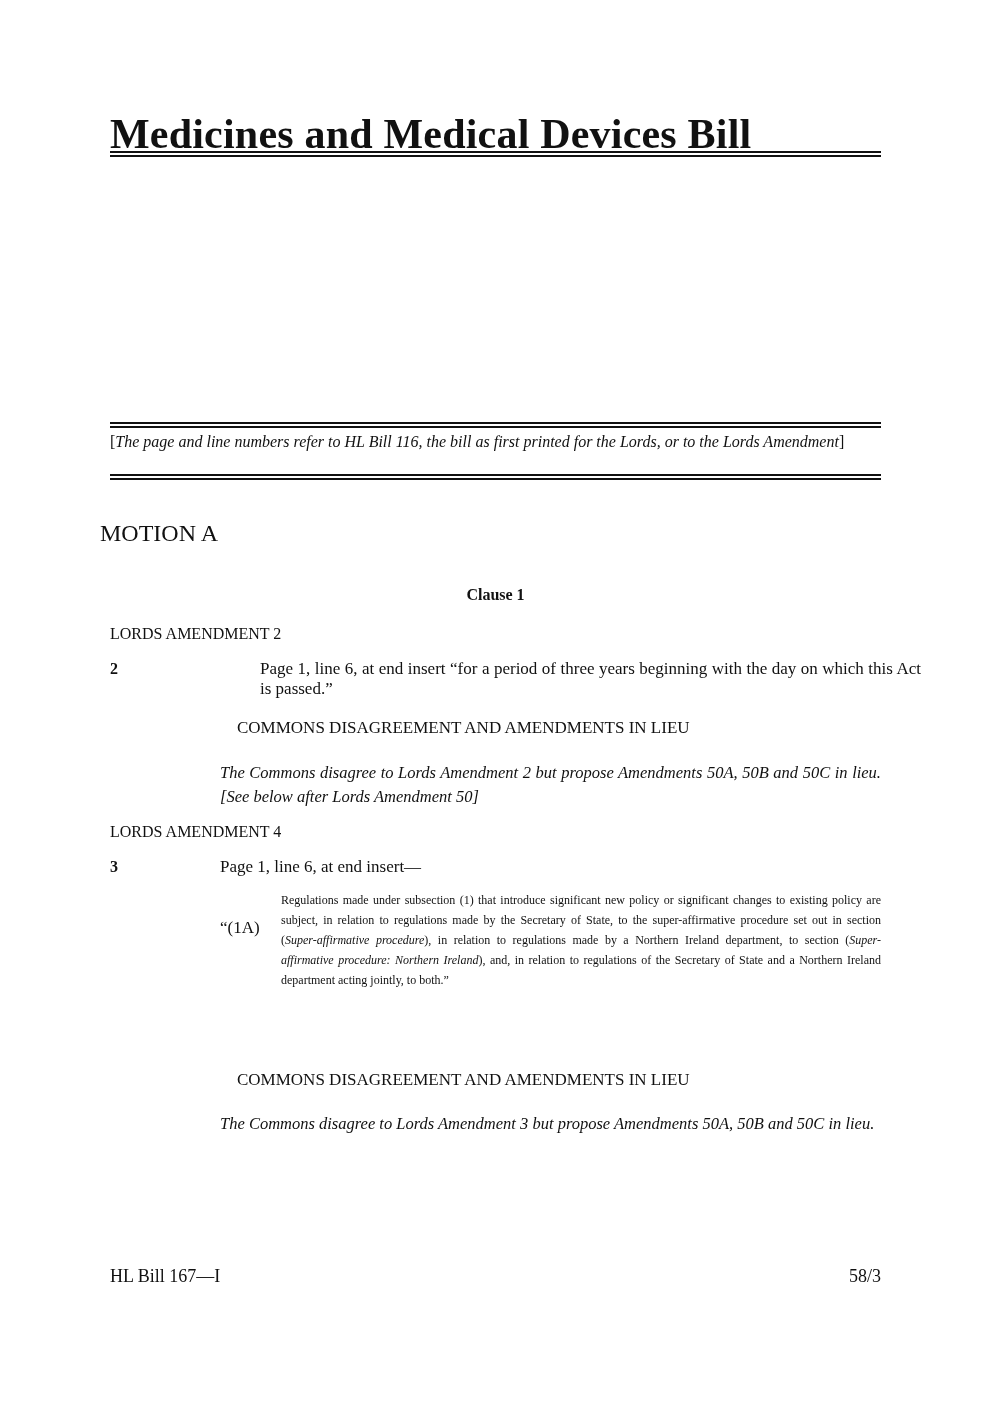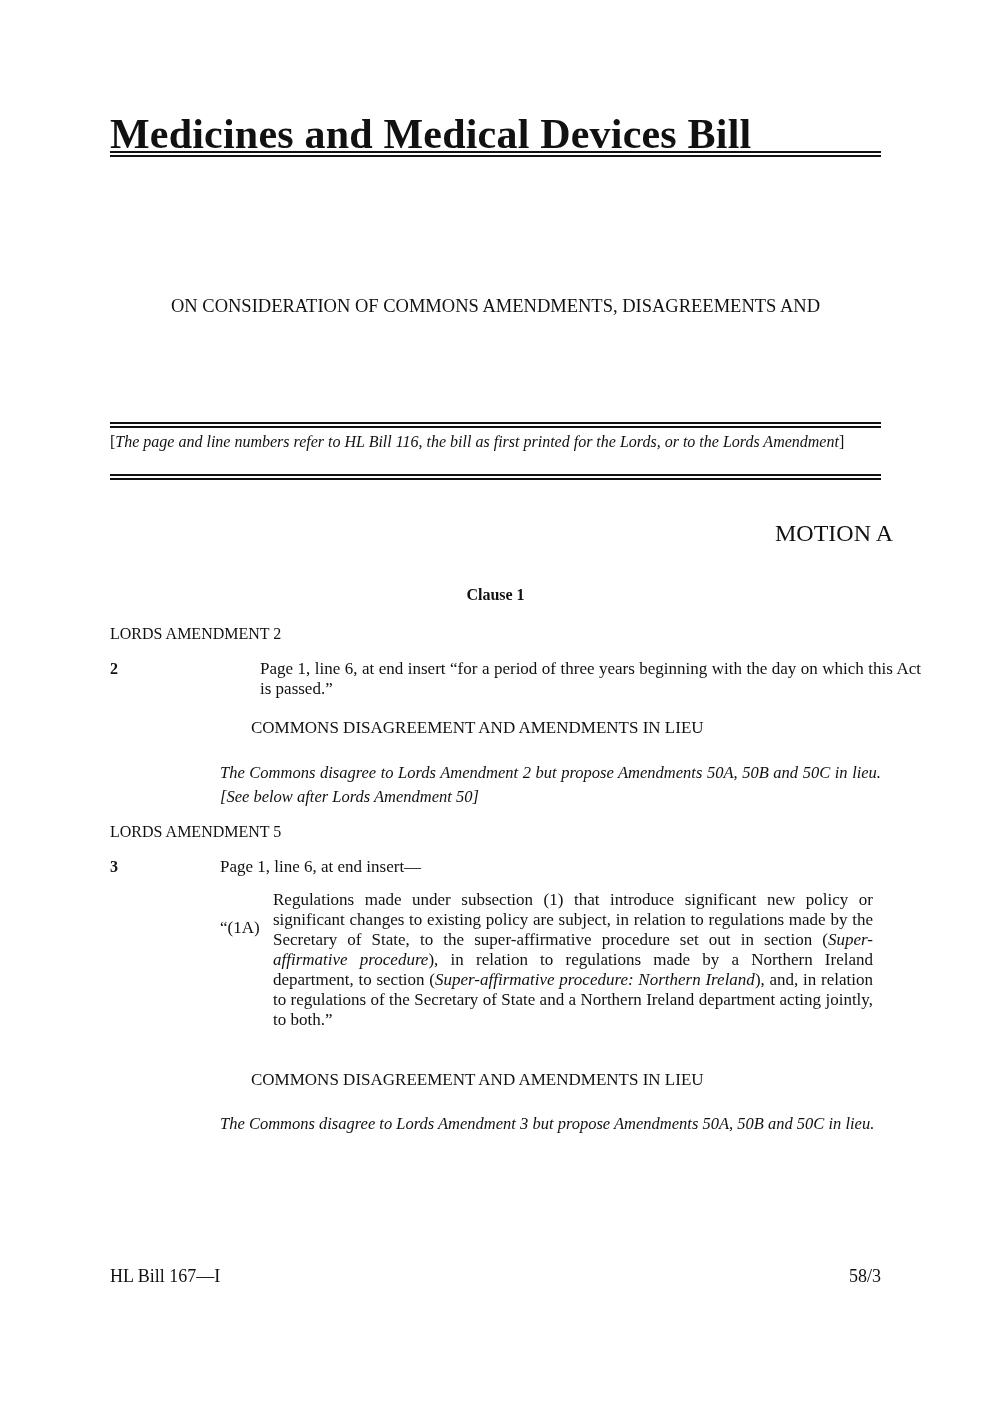--- a/index.html
+++ b/index.html
@@ -3,55 +3,54 @@
 <meta charset="utf-8">
 <style>
   html,body{margin:0;padding:0;background:#fff;}
   body{width:991px;height:1403px;position:relative;font-family:"Liberation Serif","DejaVu Serif",serif;color:#111;}
   .abs{position:absolute;}
   .title{left:110px;width:771px;top:110px;text-align:left;font-size:42px;font-weight:bold;letter-spacing:0.2px;}
   .rule2{left:110px;width:771px;height:6px;border-top:2px solid #111;border-bottom:2px solid #111;box-sizing:border-box;}
   .heading{left:110px;width:771px;text-align:center;font-size:18.5px;line-height:36px;top:288px;}
   .note{left:110px;width:771px;top:432px;text-align:left;font-size:16px;line-height:19px;}
   .note i{font-style:italic;}
-  .motion{left:122px;width:771px;top:520px;text-align:right;font-size:24px;}
+  .motion{left:100px;width:771px;top:520px;text-align:left;font-size:24px;}
   .clause{left:110px;width:771px;top:586px;text-align:center;font-size:16px;font-weight:bold;}
   .center{left:110px;width:771px;text-align:left;font-size:16px;}
   .num{left:110px;font-size:16px;font-weight:bold;}
   .body{left:220px;width:661px;font-size:17px;line-height:20px;text-align:justify;}
-  .sub{left:237px;font-size:17px;margin-left:14px;}
+  .sub{left:237px;font-size:17px;}
   .ital{left:220px;width:661px;font-size:16.5px;line-height:24px;font-style:italic;text-align:justify;}
   .quote-label{left:220px;font-size:17px;}
-  .quote{left:273px;width:600px;font-size:17px;line-height:20px;text-align:justify;}
+  .quote{left:281px;width:600px;font-size:12px;line-height:20px;text-align:justify;}
   .footer{font-size:18px;top:1266px;}
 </style>
 </head>
 <body>
 
 <div class="abs title">Medicines and Medical Devices Bill</div>
 <div class="abs rule2" style="top:151px;"></div>
 
 <div class="abs heading">
-  <div>ON CONSIDERATION OF COMMONS AMENDMENTS, DISAGREEMENTS AND</div>
 </div>
 
 <div class="abs rule2" style="top:422px;"></div>
 <div class="abs note"><span>[</span><i>The page and line numbers refer to HL Bill 116, the bill as first printed for the Lords, or to the Lords Amendment</i><span>]</span></div>
 <div class="abs rule2" style="top:474px;"></div>
 
 <div class="abs motion">MOTION A</div>
 <div class="abs clause">Clause 1</div>
 
 <div class="abs center" style="top:625px;">LORDS AMENDMENT 2</div>
 <div class="abs num" style="top:660px;">2</div>
 <div class="abs body" style="top:659px;margin-left:40px;">Page 1, line 6, at end insert “for a period of three years beginning with the day on which this Act is passed.”</div>
 <div class="abs sub" style="top:718px;">COMMONS DISAGREEMENT AND AMENDMENTS IN LIEU</div>
 <div class="abs ital" style="top:761px;">The Commons disagree to Lords Amendment 2 but propose Amendments 50A, 50B and 50C in lieu. [See below after Lords Amendment 50]</div>
 
-<div class="abs center" style="top:823px;">LORDS AMENDMENT 5</div>
+<div class="abs center" style="top:823px;">LORDS AMENDMENT 4</div>
 <div class="abs num" style="top:858px;">3</div>
 <div class="abs body" style="top:857px;">Page 1, line 6, at end insert—</div>
 <div class="abs quote-label" style="top:918px;">“(1A)</div>
 <div class="abs quote" style="top:890px;"><span>Regulations made under subsection (1) that introduce significant new policy or significant changes to existing policy are subject, in relation to regulations made by the Secretary of State, to the super-affirmative procedure set out in section (</span><i>Super-affirmative procedure</i><span>), in relation to regulations made by a Northern Ireland department, to section (</span><i>Super-affirmative procedure: Northern Ireland</i><span>), and, in relation to regulations of the Secretary of State and a Northern Ireland department acting jointly, to both.”</span></div>
 <div class="abs sub" style="top:1070px;">COMMONS DISAGREEMENT AND AMENDMENTS IN LIEU</div>
 <div class="abs ital" style="top:1112px;">The Commons disagree to Lords Amendment 3 but propose Amendments 50A, 50B and 50C in lieu.</div>
 
 <div class="abs footer" style="left:110px;">HL Bill 167—I</div>
 <div class="abs footer" style="right:110px;">58/3</div>
 

